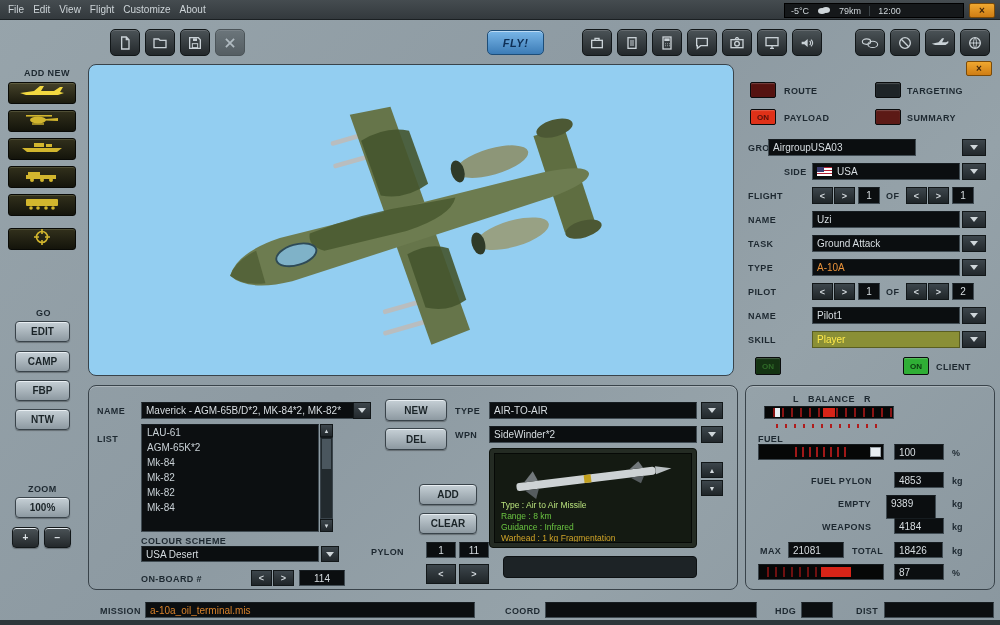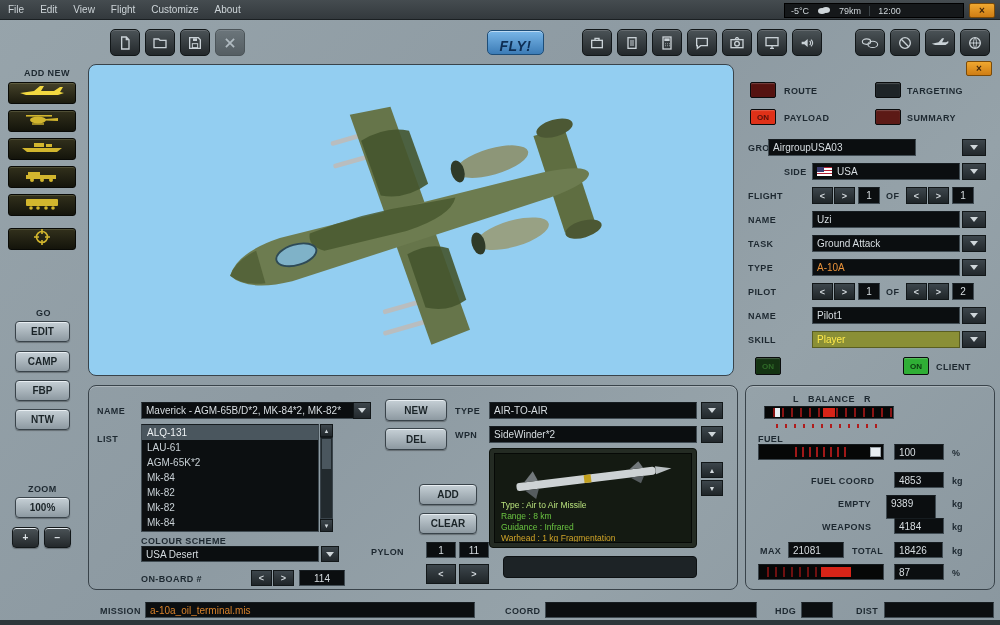--- a/index.html
+++ b/index.html
@@ -2,37 +2,37 @@
 <html><head>
 <meta charset="utf-8">
 <style>
   html,body{margin:0;padding:0;background:#5a646a;}
   *{box-sizing:border-box;}
   #app{position:relative;width:1000px;height:625px;overflow:hidden;
        background:linear-gradient(135deg,#97a4ab 0%,#8d9aa2 45%,#95a2a9 70%,#8a979f 100%);
        font-family:"Liberation Sans",sans-serif;}
   
   #menubar{position:absolute;left:0;top:0;width:1000px;height:20px;background:linear-gradient(#454c50,#33393d);
-           border-bottom:1px solid #1b2023;display:flex;align-items:center;padding-left:8px;gap:16px;}
+           border-bottom:1px solid #1b2023;display:flex;align-items:center;padding-left:8px;gap:9px;}
   .menu-item{font-size:10px;color:#cdd4d8;cursor:default;}
   #weatherbox{position:absolute;right:36px;top:3px;width:180px;height:15px;background:#15181a;border:1px solid #000;
               display:flex;align-items:center;gap:8px;padding:0 6px;color:#cfd6da;font-size:9px;}
   .wsep{width:1px;height:10px;background:#3a4246;}
   .orange-x{background:linear-gradient(#f0a830,#cf7d14);border:1px solid #7a4a08;color:#40260a;font-weight:bold;
             font-size:10px;display:flex;align-items:center;justify-content:center;border-radius:2px;cursor:pointer;}
   #menubar-close{position:absolute;right:5px;top:3px;width:26px;height:15px;}
   
   .toolbtn{position:absolute;top:29px;width:30px;height:27px;border-radius:5px;border:1px solid #121719;
            background:linear-gradient(#4b5357,#23282b);display:flex;align-items:center;justify-content:center;
            color:#c9d1d6;box-shadow:inset 0 1px 0 rgba(255,255,255,.15);cursor:pointer;}
   .toolbtn svg{display:block;}
   .toolbtn.disabled{opacity:.55;}
   #fly-btn{position:absolute;left:487px;top:30px;width:57px;height:25px;border-radius:5px;
            background:linear-gradient(#79b6e8,#3c7cb6);border:1px solid #1d4d78;color:#0e2f55;
-           font-weight:bold;font-style:italic;font-size:14px;display:flex;align-items:flex-end;justify-content:center;
+           font-weight:bold;font-style:italic;font-size:11px;display:flex;align-items:center;justify-content:center;
            box-shadow:inset 0 1px 0 rgba(255,255,255,.5);cursor:pointer;letter-spacing:.5px;}
   
   .lbl{position:absolute;font-size:9px;font-weight:bold;color:#1d2830;letter-spacing:.4px;white-space:nowrap;}
   .fld{position:absolute;background:#0b0e10;border:1px solid #404b52;border-top-color:#161c20;color:#d7dde1;
        font-size:10px;line-height:15px;padding:0 4px;white-space:nowrap;overflow:hidden;height:17px;}
   .fld.orange{color:#e8923a;}
   .drop{position:absolute;width:24px;height:17px;background:linear-gradient(#3d464c,#22282c);
         border:1px solid #121719;display:flex;align-items:center;justify-content:center;cursor:pointer;}
   .tri-down{width:0;height:0;border-left:4px solid transparent;border-right:4px solid transparent;border-top:5px solid #cfd6da;}
   .spin{position:absolute;width:21px;height:17px;background:linear-gradient(#3d464c,#1f2528);border:1px solid #121719;
@@ -391,21 +391,20 @@
     <div class="fld" style="left:52px;top:16px;width:230px;padding-right:18px">Maverick - AGM-65B/D*2, MK-84*2, MK-82*</div>
     <div class="drop" style="left:264px;top:16px;width:18px">
         <span class="tri-down"></span>
       </div>
 
     <div class="btn3d" style="left:258px;top:13px;width:62px;height:22px;left:296px">NEW</div>
     <div class="btn3d" style="left:296px;top:42px;width:62px;height:22px">DEL</div>
 
     <div class="lbl" style="left:8px;top:48px">LIST</div>
     <div id="listbox" style="left:52px;top:38px;width:178px;height:108px">
-      <div class="list-item sel">ALQ-131</div>
       <div class="list-item">LAU-61</div>
       <div class="list-item">AGM-65K*2</div>
       <div class="list-item">Mk-84</div>
       <div class="list-item">Mk-82</div>
       <div class="list-item">Mk-82</div>
       <div class="list-item">Mk-84</div>
     </div>
     <div class="sb-btn" style="left:231px;top:38px">▲</div>
     <div class="blackbar" style="left:231px;top:51px;width:13px;height:82px;background:#222a2e">
       <div style="position:absolute;left:1px;top:1px;width:9px;height:30px;background:#4a565e"></div>
@@ -482,21 +481,21 @@
     <div style="position:absolute;left:30px;top:38px;width:106px;height:4px;background:repeating-linear-gradient(90deg,#b01c1c 0 2px,transparent 2px 9px)"></div>
 
     <div class="lbl" style="left:12px;top:48px">FUEL</div>
     <div class="blackbar" style="left:12px;top:58px;width:126px;height:16px">
       <div style="position:absolute;left:36px;top:2px;bottom:2px;width:56px;background:repeating-linear-gradient(90deg,#a01818 0 2px,transparent 2px 7px)"></div>
       <div style="position:absolute;right:2px;top:2px;bottom:2px;width:11px;background:#e8eef2;border:1px solid #9aa2a8"></div>
     </div>
     <div class="fld" style="left:148px;top:58px;width:50px;height:16px">100</div>
     <div class="kg" style="left:206px;top:62px">%</div>
 
-    <div class="lbl" style="left:65px;top:90px">FUEL COORD</div>
+    <div class="lbl" style="left:65px;top:90px">FUEL PYLON</div>
     <div class="fld" style="left:148px;top:86px;width:50px;height:16px">4853</div>
     <div class="kg" style="left:206px;top:90px">kg</div>
 
     <div class="lbl" style="left:92px;top:113px">EMPTY</div>
     <div class="fld" style="left:140px;top:109px;width:50px;height:24px">9389</div>
     <div class="kg" style="left:206px;top:113px">kg</div>
 
     <div class="lbl" style="left:76px;top:136px">WEAPONS</div>
     <div class="fld" style="left:148px;top:132px;width:50px;height:16px">4184</div>
     <div class="kg" style="left:206px;top:136px">kg</div>

